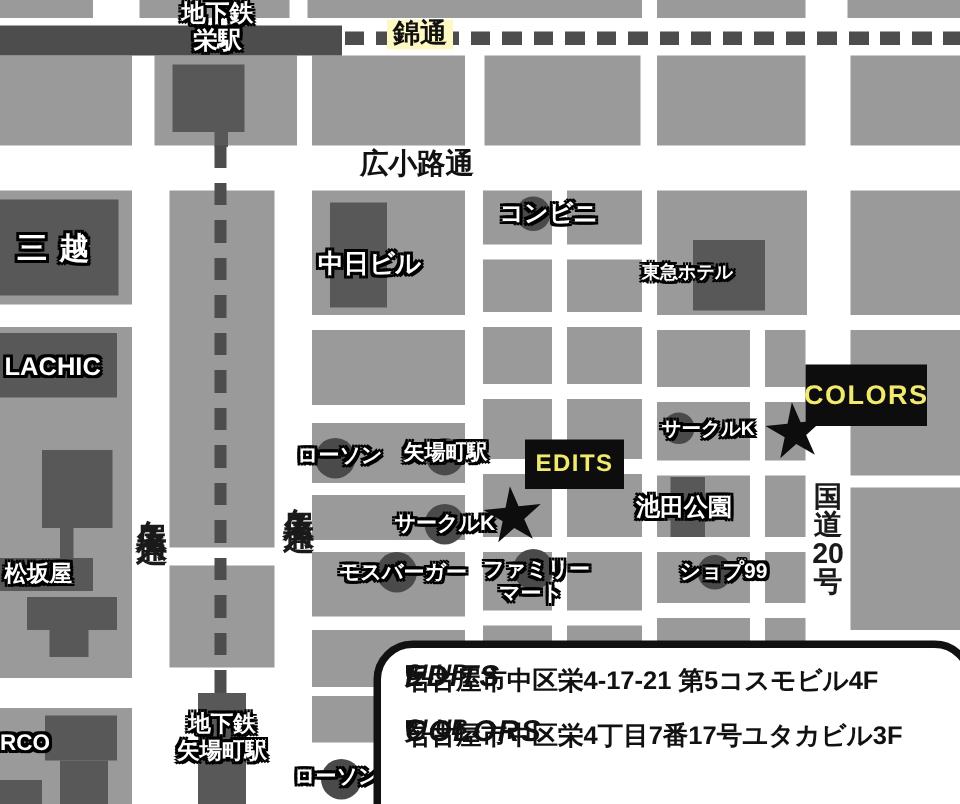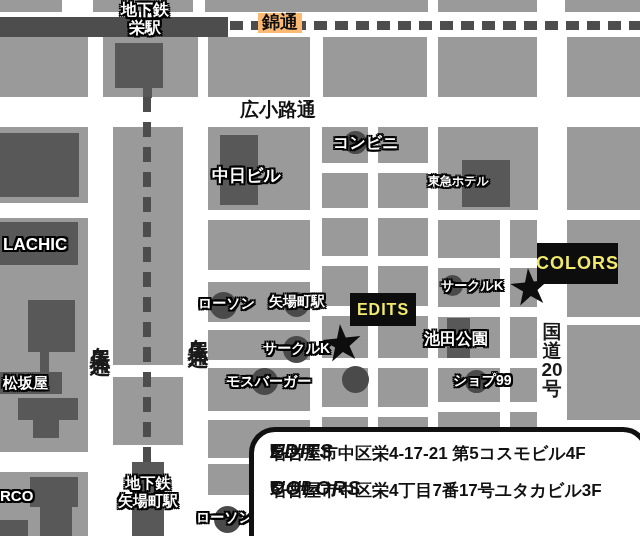--- a/index.html
+++ b/index.html
@@ -131,47 +131,52 @@
   <div class="dot" style="left:251px;top:368px;width:27px;height:27px"></div>
   <div class="dot" style="left:342px;top:366px;width:27px;height:27px"></div>
   <div class="dot" style="left:442px;top:275px;width:21px;height:21px"></div>
   <div class="dot" style="left:465px;top:370px;width:23px;height:23px"></div>
   <div class="dot" style="left:214px;top:506px;width:27px;height:27px"></div>
 
   <div class="lab wlab" style="left:95px;top:1px;width:100px;text-align:center;font-size:16px;line-height:18px;z-index:4">
     <span style="position:static">地下鉄</span><br>
     <span style="position:static">栄駅</span>
   </div>
-  <div class="lab rlab" style="left:258px;top:13px;font-size:18px;background:#fdba74;padding:0 4px;z-index:4">錦通</div>
+  <div class="lab rlab" style="left:258px;top:13px;font-size:18px;background:#fef9c3;padding:0 4px;z-index:4">錦通</div>
   <div class="lab rlab" style="left:240px;top:100px;font-size:19px;z-index:4">広小路通</div>
   <div class="vlab" style="left:86px;top:330px;font-size:21px;z-index:4">久屋大通</div>
   <div class="vlab" style="left:184px;top:322px;font-size:21px;z-index:4">久屋大通</div>
   <div class="r41" style="left:538px;top:322px;width:28px;z-index:4">
     <span>国</span>
     <span>道</span>
     <span>20</span>
     <span>号</span>
   </div>
   <div class="lab wlab" style="left:100px;top:474px;width:96px;text-align:center;font-size:15px;line-height:18px;z-index:4">
     <span style="position:static">地下鉄</span><br>
     <span style="position:static">矢場町駅</span>
   </div>
 
+  <div class="lab wlab" style="left:0;top:155px;width:79px;text-align:center;font-size:20px;letter-spacing:8px;z-index:4">三越</div>
   <div class="lab wlab" style="left:3px;top:236px;font-size:17px;z-index:4">LACHIC</div>
   <div class="lab wlab" style="left:3px;top:375px;font-size:15px;z-index:4">松坂屋</div>
   <div class="lab wlab" style="left:0;top:488px;font-size:15px;z-index:4">RCO</div>
   <div class="lab wlab" style="left:212px;top:167px;font-size:17px;z-index:4">中日ビル</div>
   <div class="lab wlab" style="left:428px;top:175px;font-size:12px;z-index:4">東急ホテル</div>
   <div class="lab wlab" style="left:424px;top:330px;font-size:16px;z-index:4">池田公園</div>
 
   <div class="lab wlab" style="left:333px;top:134px;font-size:16px;z-index:4">コンビニ</div>
   <div class="lab wlab" style="left:198px;top:296px;font-size:14px;z-index:4">ローソン</div>
   <div class="lab wlab" style="left:269px;top:294px;font-size:14px;z-index:4">矢場町駅</div>
   <div class="lab wlab" style="left:263px;top:341px;font-size:14px;z-index:4">サークルK</div>
   <div class="lab wlab" style="left:226px;top:374px;font-size:14px;z-index:4">モスバーガー</div>
+  <div class="lab wlab" style="left:322px;top:371px;width:64px;text-align:center;font-size:14px;line-height:16px;z-index:4">
+    <span style="position:static">ファミリー</span><br>
+    <span style="position:static">マート</span>
+  </div>
   <div class="lab wlab" style="left:441px;top:279px;font-size:13px;z-index:4">サークルK</div>
   <div class="lab wlab" style="left:453px;top:373px;font-size:14px;z-index:4">ショプ99</div>
   <div class="lab wlab" style="left:196px;top:510px;font-size:14px;z-index:4">ローソン</div>
 
   <div class="star" style="left:322px;top:324px;z-index:5"></div>
   <div class="vbox" style="left:350px;top:293px;width:66px;height:33px;font-size:16px;z-index:5">
     <span style="position:static">EDITS</span>
   </div>
   <div class="star" style="left:510px;top:268px;z-index:5"></div>
   <div class="vbox" style="left:537px;top:243px;width:81px;height:41px;font-size:18px;z-index:5">

